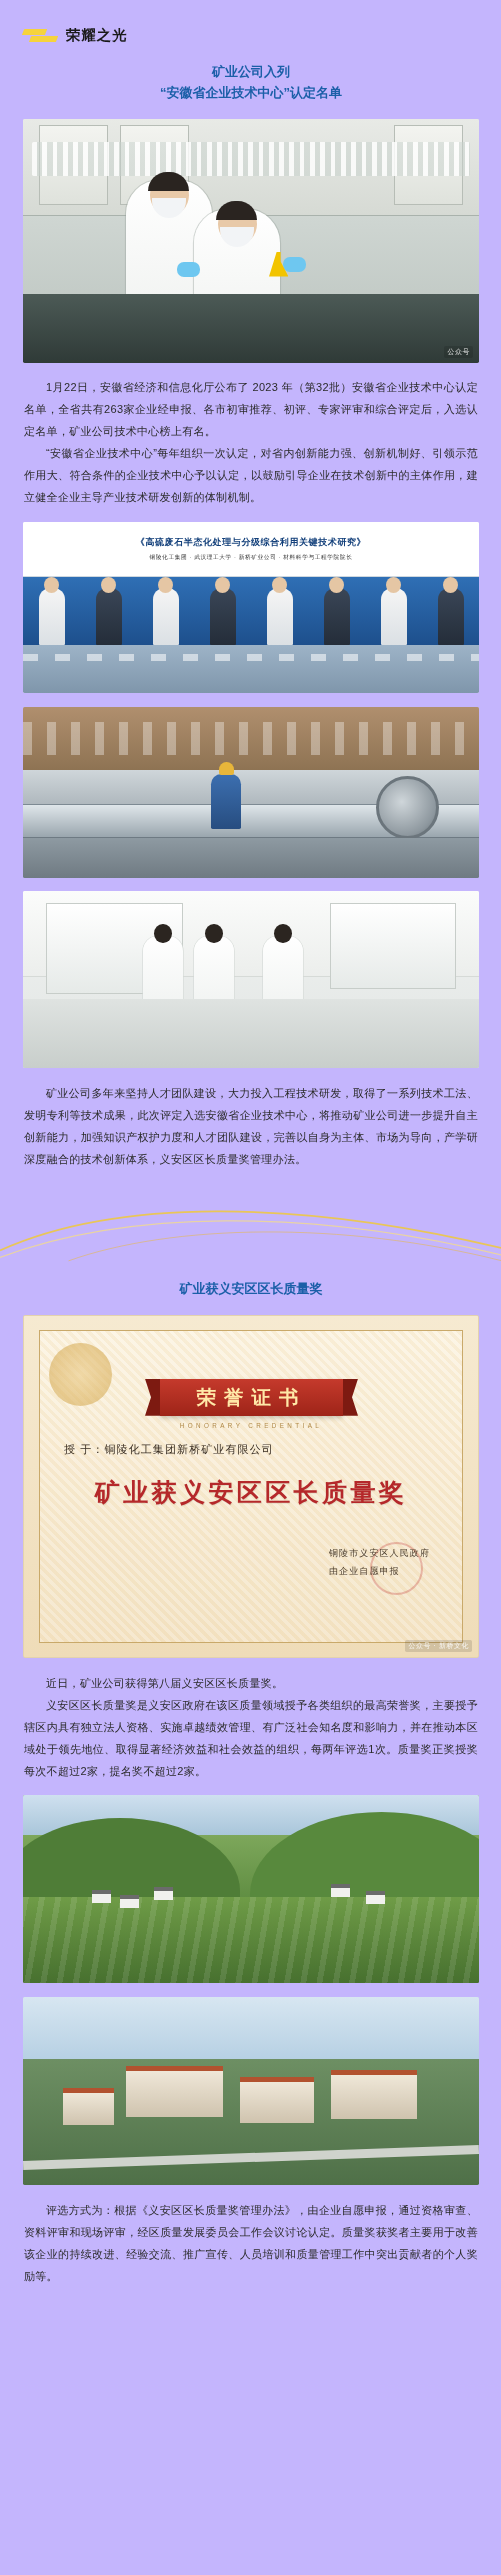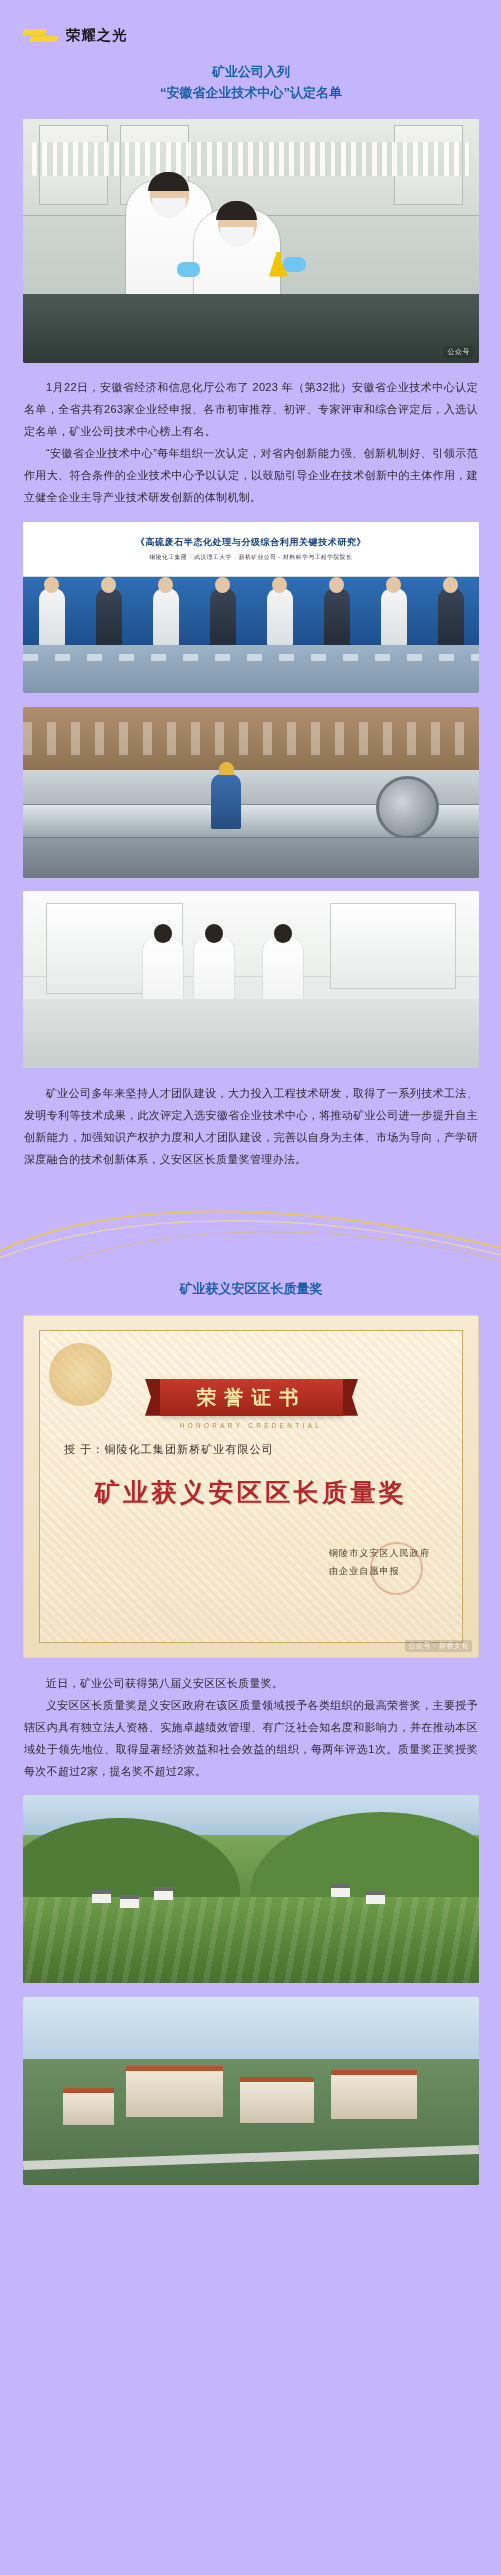--- a/index.html
+++ b/index.html
@@ -532,15 +532,16 @@
   <div class="fig photo-campus">
     <div class="sky"></div>
     <div class="ground"></div>
     <div class="blk" style="left:103px; top:69px; width:97px; height:51px;"></div>
     <div class="blk" style="left:217px; top:80px; width:74px; height:46px;"></div>
     <div class="blk" style="left:308px; top:73px; width:86px; height:49px;"></div>
     <div class="blk" style="left:40px;  top:91px; width:51px;  height:37px;"></div>
     <div class="road"></div>
   </div>
 
+  <p class="body">评选方式为：根据《义安区区长质量奖管理办法》，由企业自愿申报，通过资格审查、资料评审和现场评审，经区质量发展委员会工作会议讨论认定。质量奖获奖者主要用于改善该企业的持续改进、经验交流、推广宣传、人员培训和质量管理工作中突出贡献者的个人奖励等。</p>
 
 </div>
 
 
 </body></html>

